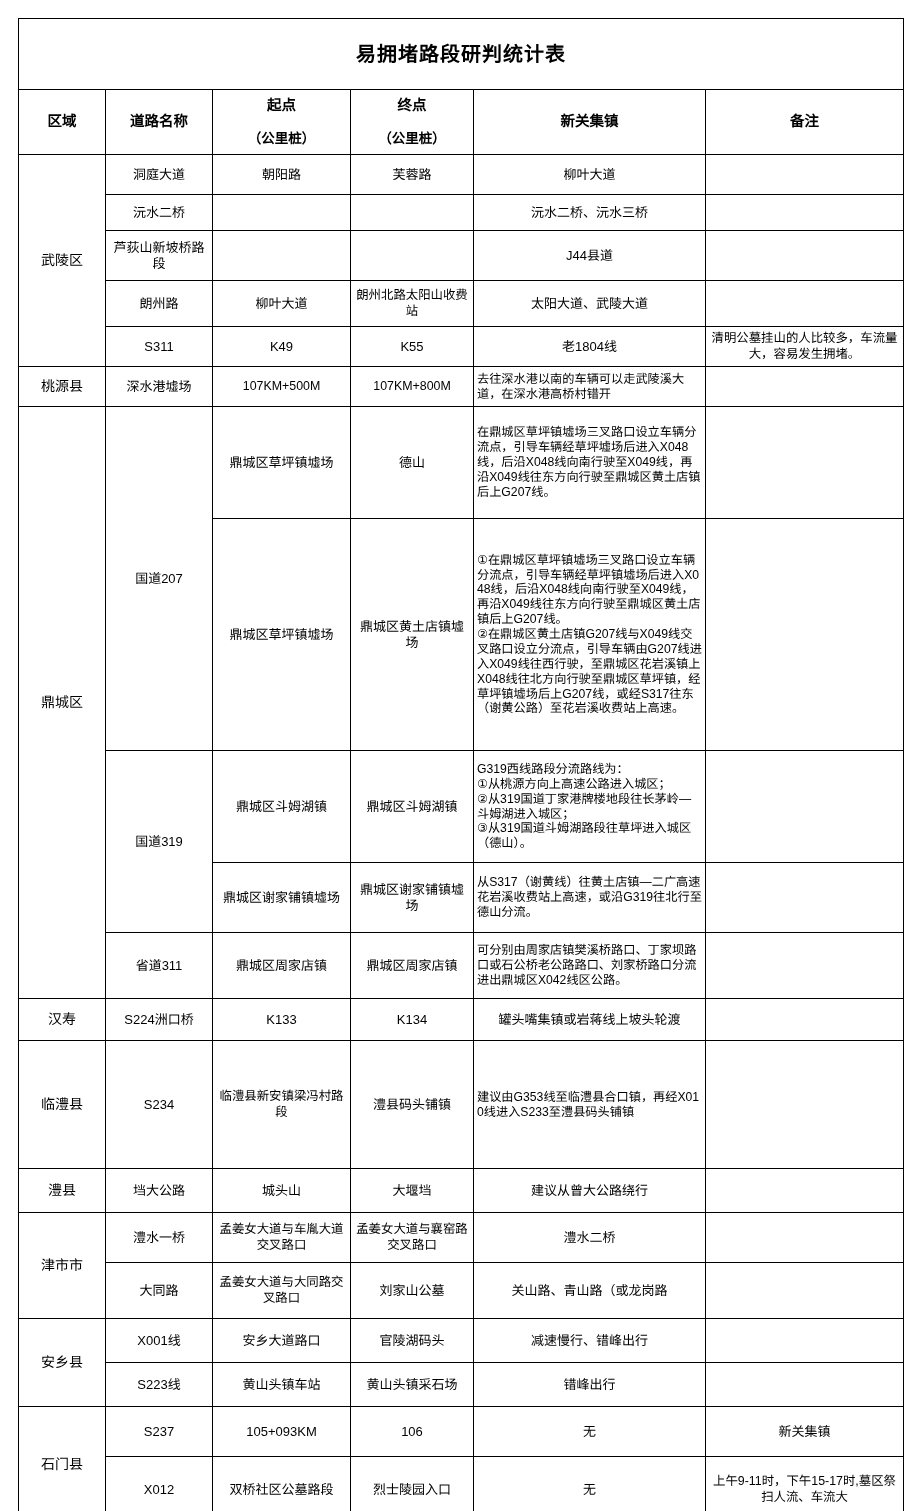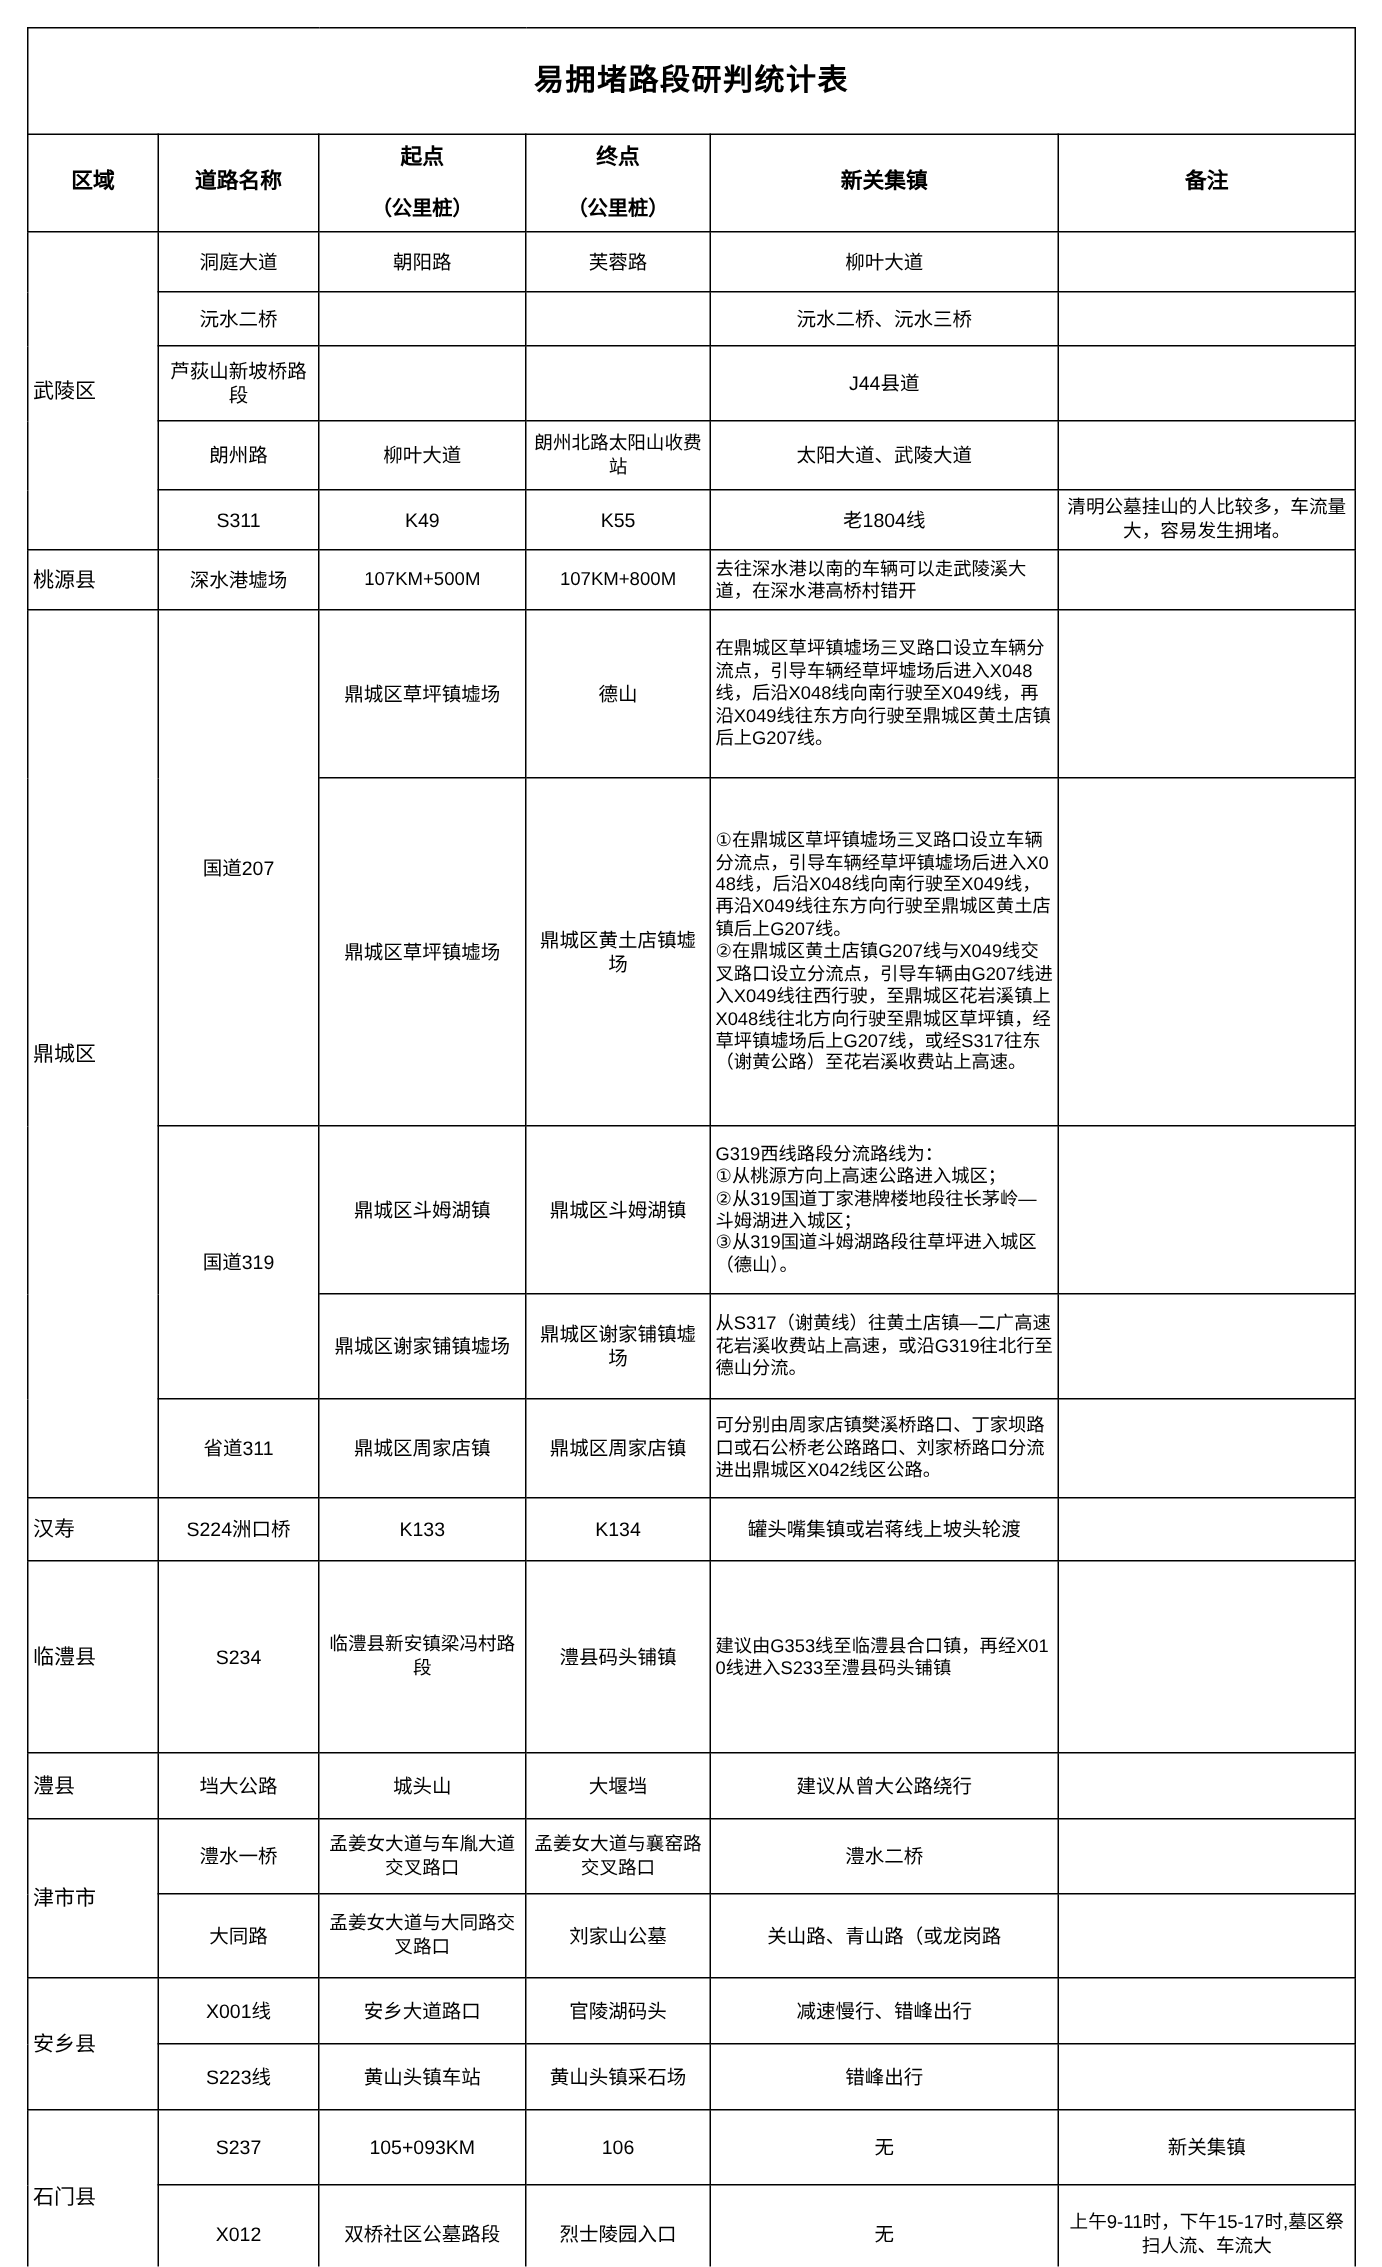--- a/index.html
+++ b/index.html
@@ -61,21 +61,21 @@
     height: 56px;
     padding: 4px 3px;
   }
   tr.head-row td .sub {
     display: block;
     font-size: 13.5px;
     font-weight: bold;
     margin-top: 16px;
   }
   td.region {
-    text-align: left;
+    text-align: center;
     font-size: 14px;
   }
   td.ctr {
     text-align: center;
     font-size: 13px;
   }
   td.ctr-sm {
     text-align: center;
     font-size: 12.4px;
     margin-left: 44px;

